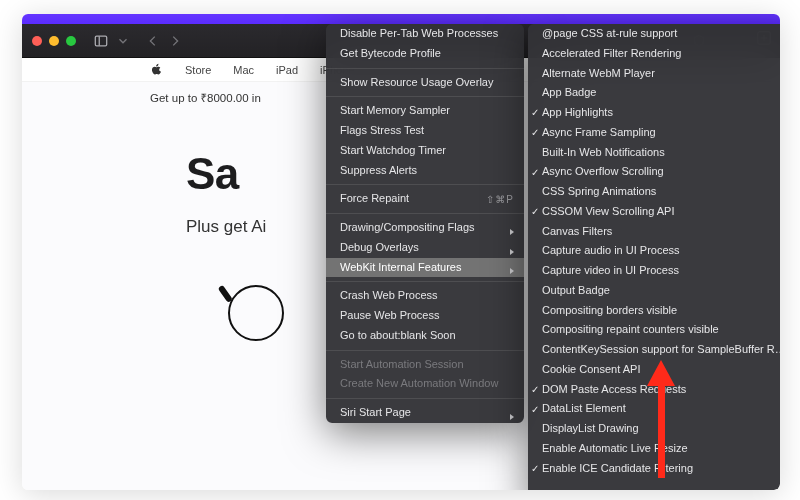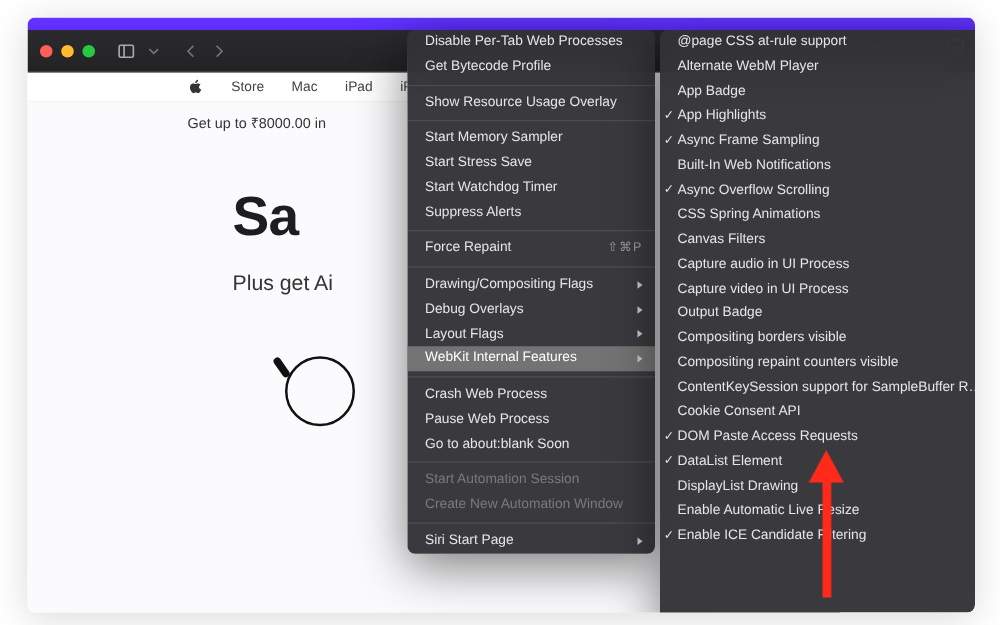--- a/index.html
+++ b/index.html
@@ -40,21 +40,21 @@
 
   
   .menu {
     position: absolute; top: 10px; background: rgba(50,50,54,.96); backdrop-filter: blur(20px);
     color: #e6e6e8; font-size: 11px; border-radius: 6px; overflow: hidden; z-index: 60;
     box-shadow: 0 10px 40px rgba(0,0,0,.5);
   }
   .menu.left { left: 304px; width: 198px; }
   .menu.right { left: 506px; width: 270px; height: 480px; overflow-y: hidden; }
   .mrow {
-    display: flex; align-items: center; padding: 3px 10px 3px 14px; line-height: 1.25;
+    display: flex; align-items: flex-end; padding: 3px 10px 3px 14px; line-height: 1.25;
     position: relative; white-space: nowrap;
   }
   .mrow .label { flex: 1; overflow: hidden; text-overflow: ellipsis; }
   .mrow.sub:after {
     content: ""; width: 0; height: 0; border-left: 4px solid #c9c9cc;
     border-top: 3.5px solid transparent; border-bottom: 3.5px solid transparent; margin-left: 6px;
   }
   .mrow.disabled { color: #7a7a7e; }
   .mrow.selected, .mrow.hl { background: #737373; color: #fff; }
   .mrow.checked:before {
@@ -156,43 +156,40 @@
       </div>
       <div class="sep"></div>
       <div class="mrow">
         <span class="label">Show Resource Usage Overlay</span>
       </div>
       <div class="sep"></div>
       <div class="mrow">
         <span class="label">Start Memory Sampler</span>
       </div>
       <div class="mrow">
-        <span class="label">Start Stress Save</span>
+        <span class="label">Flags Stress Test</span>
       </div>
       <div class="mrow">
         <span class="label">Start Watchdog Timer</span>
       </div>
       <div class="mrow">
         <span class="label">Suppress Alerts</span>
       </div>
       <div class="sep"></div>
       <div class="mrow">
         <span class="label">Force Repaint</span>
         <span class="shortcut">⇧⌘P</span>
       </div>
       <div class="sep"></div>
       <div class="mrow sub">
         <span class="label">Drawing/Compositing Flags</span>
       </div>
       <div class="mrow sub">
         <span class="label">Debug Overlays</span>
       </div>
-      <div class="mrow sub">
-        <span class="label">Layout Flags</span>
-      </div>
       <div class="mrow sub selected">
         <span class="label">WebKit Internal Features</span>
       </div>
       <div class="sep"></div>
       <div class="mrow">
         <span class="label">Crash Web Process</span>
       </div>
       <div class="mrow">
         <span class="label">Pause Web Process</span>
       </div>
@@ -210,39 +207,45 @@
       <div class="mrow sub">
         <span class="label">Siri Start Page</span>
       </div>
     </div>
 
   <div class="menu right" id="menu-right">
       <div class="mrow">
         <span class="label">@page CSS at-rule support</span>
       </div>
       <div class="mrow">
+        <span class="label">Accelerated Filter Rendering</span>
+      </div>
+      <div class="mrow">
         <span class="label">Alternate WebM Player</span>
       </div>
       <div class="mrow">
         <span class="label">App Badge</span>
       </div>
       <div class="mrow checked">
         <span class="label">App Highlights</span>
       </div>
       <div class="mrow checked">
         <span class="label">Async Frame Sampling</span>
       </div>
       <div class="mrow">
         <span class="label">Built-In Web Notifications</span>
       </div>
       <div class="mrow checked">
         <span class="label">Async Overflow Scrolling</span>
       </div>
       <div class="mrow">
         <span class="label">CSS Spring Animations</span>
+      </div>
+      <div class="mrow checked">
+        <span class="label">CSSOM View Scrolling API</span>
       </div>
       <div class="mrow">
         <span class="label">Canvas Filters</span>
       </div>
       <div class="mrow">
         <span class="label">Capture audio in UI Process</span>
       </div>
       <div class="mrow">
         <span class="label">Capture video in UI Process</span>
       </div>

